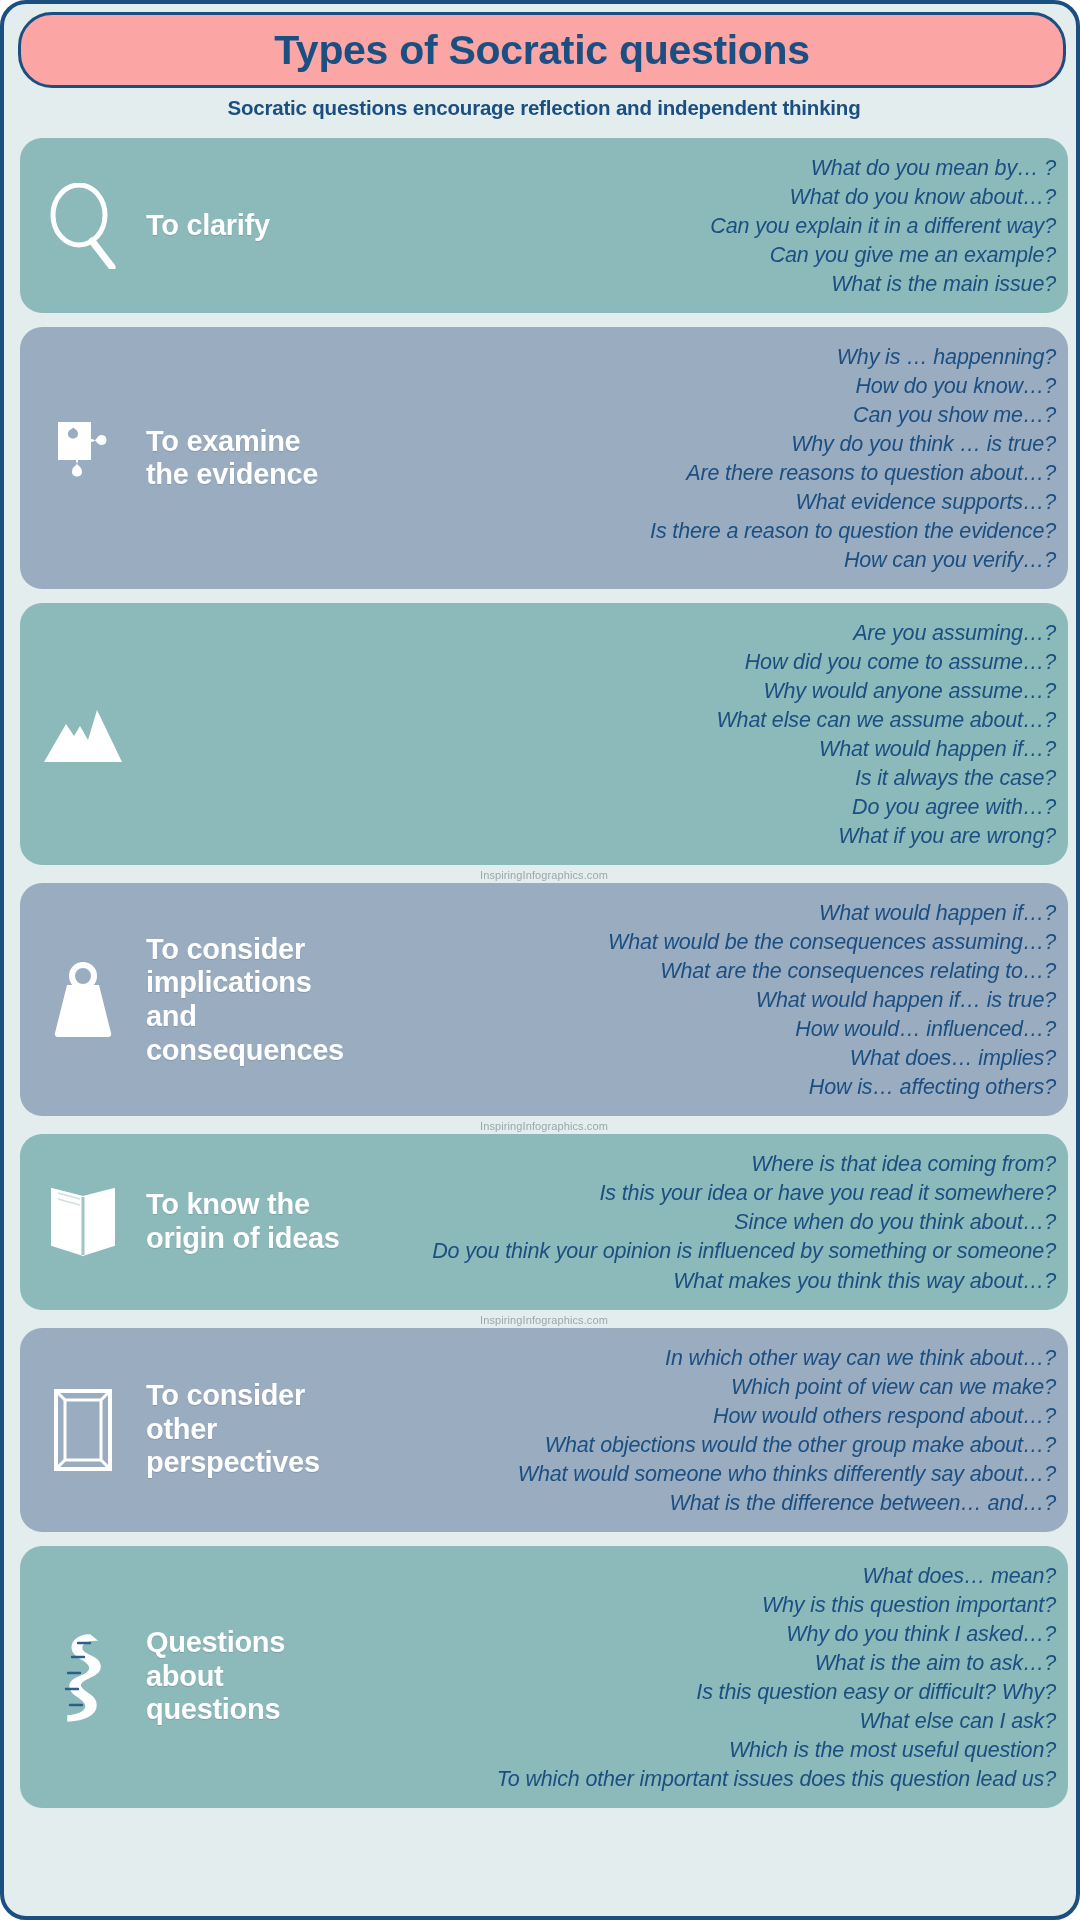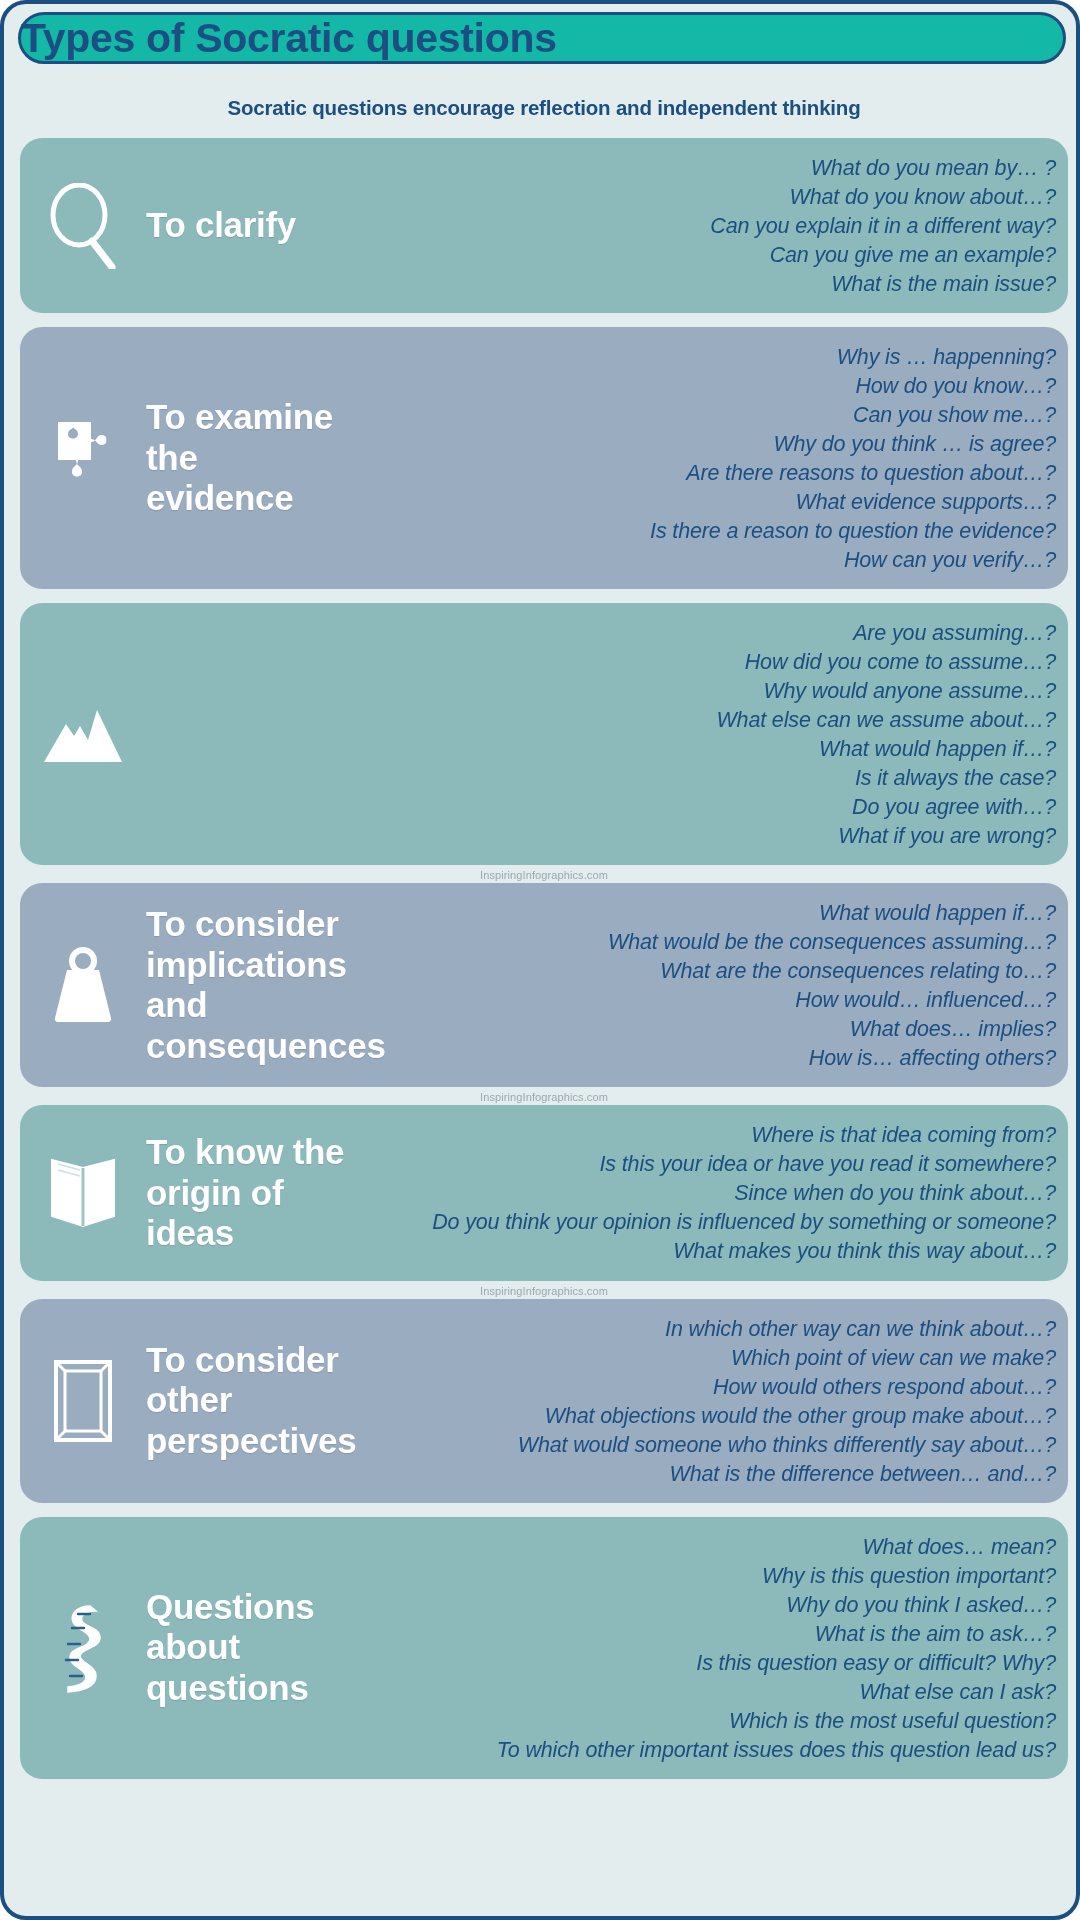--- a/index.html
+++ b/index.html
@@ -14,26 +14,26 @@
     width:1080px;height:1920px;
     box-sizing:border-box;
     background:#e3eded;
     border:4px solid #1b4f82;
     border-radius:26px;
     overflow:hidden;
   }
   .title-bar{
     position:absolute;
     left:14px;top:8px;
-    width:1048px;height:52px;
+    width:1048px;height:76px;
     box-sizing:border-box;
-    background:#14b8a6;
+    background:#fca5a5;
     border:3px solid #1b4f82;
     border-radius:34px;
-    display:flex;align-items:center;
+    display:flex;align-items:center;justify-content:center;
     z-index:5;
   }
   .title-text{
     font-size:41px;
     font-weight:bold;
     color:#1b4f82;
     letter-spacing:-0.3px;
     white-space:nowrap;
   }
   .subtitle{
@@ -69,21 +69,21 @@
     display:flex;
     align-items:center;
     justify-content:center;
     align-self:center;
   }
   .label-col{
     width:204px;
     flex:0 0 204px;
     align-self:center;
     color:#ffffff;
-    font-size:35px;
+    font-size:29px;
     font-weight:bold;
     line-height:1.16;
     letter-spacing:-0.3px;
     text-shadow:0 1px 1px rgba(0,0,0,.12);
   }
   .q-col{
     flex:1 1 auto;
     padding-top:2px;
     text-align:right;
   }
@@ -139,21 +139,21 @@
           <svg width="70" height="84" viewBox="0 0 70 84">
       <path fill="#fff" d="M10 6 h16 a1 1 0 0 1 1 1 c0 7 -7 5 -7 11 c0 6 10 6 10 0 c0 -6 -6 -4 -6 -11 a1 1 0 0 1 1 -1 h18 v20 c6 0 5 -7 11 -7 c6 0 6 10 0 10 c-6 0 -5 -6 -11 -6 v21 h-15 c0 7 6 5 6 12 c0 6 -10 6 -10 0 c0 -7 6 -5 6 -12 h-20 z"></path>
     </svg>
         </div>
         <div class="label-col">To examine
 the evidence</div>
         <div class="q-col">
           <div class="q-line">Why is … happenning?</div>
           <div class="q-line">How do you know…?</div>
           <div class="q-line">Can you show me…?</div>
-          <div class="q-line">Why do you think … is agree?</div>
+          <div class="q-line">Why do you think … is true?</div>
           <div class="q-line">Are there reasons to question about…?</div>
           <div class="q-line">What evidence supports…?</div>
           <div class="q-line">Is there a reason to question the evidence?</div>
           <div class="q-line">How can you verify…?</div>
         </div>
       </div>
       <div class="card teal">
         <div class="icon-col">
           <svg width="86" height="64" viewBox="0 0 86 64">
       <path fill="#fff" d="M4 60 L26 22 L34 34 L40 24 L48 38 L57 8 L82 60 Z"></path>
@@ -178,20 +178,21 @@
       <path fill="#fff" d="M20 28 h32 l12 48 a3 3 0 0 1 -3 4 h-50 a3 3 0 0 1 -3 -4 z"></path>
     </svg>
         </div>
         <div class="label-col">To consider
 implications and
 consequences</div>
         <div class="q-col">
           <div class="q-line">What would happen if…?</div>
           <div class="q-line">What would be the consequences assuming…?</div>
           <div class="q-line">What are the consequences relating to…?</div>
+          <div class="q-line">What would happen if… is true?</div>
           <div class="q-line">How would… influenced…?</div>
           <div class="q-line">What does… implies?</div>
           <div class="q-line">How is… affecting others?</div>
         </div>
       </div>
       <div class="watermark" style="position: relative; margin: -10px 0px 2px;">InspiringInfographics.com</div>
       <div class="card teal">
         <div class="icon-col">
           <svg width="78" height="82" viewBox="0 0 78 82">
       <path fill="#fff" stroke="#fff" stroke-width="2" d="M39 16 L8 8 v56 l31 10 z"></path>

